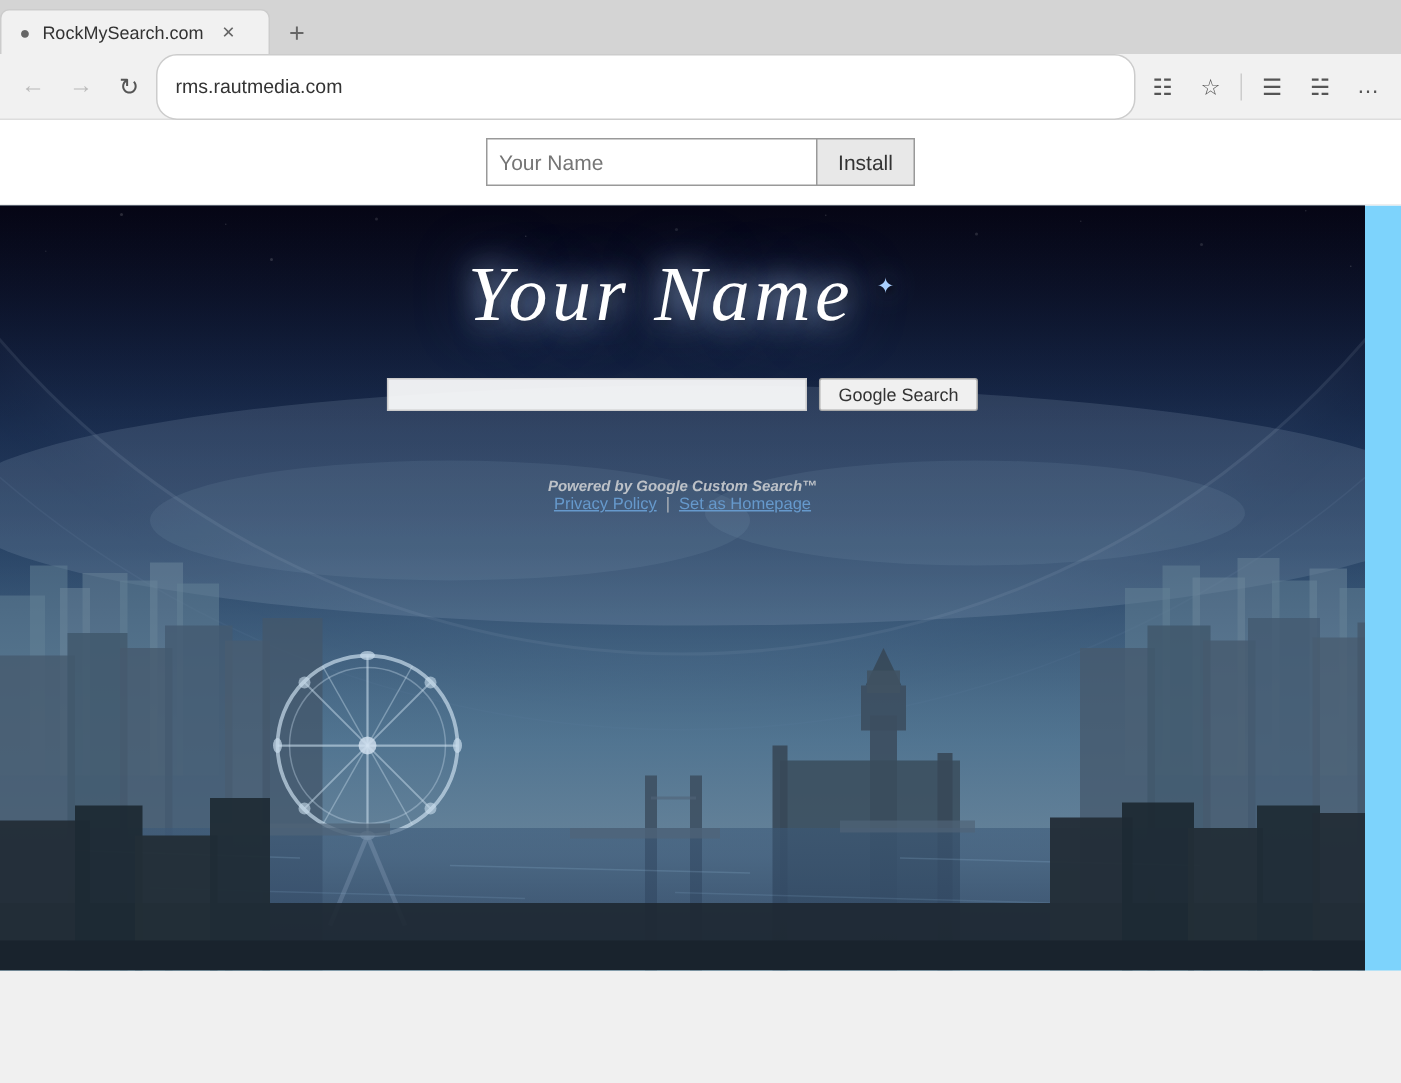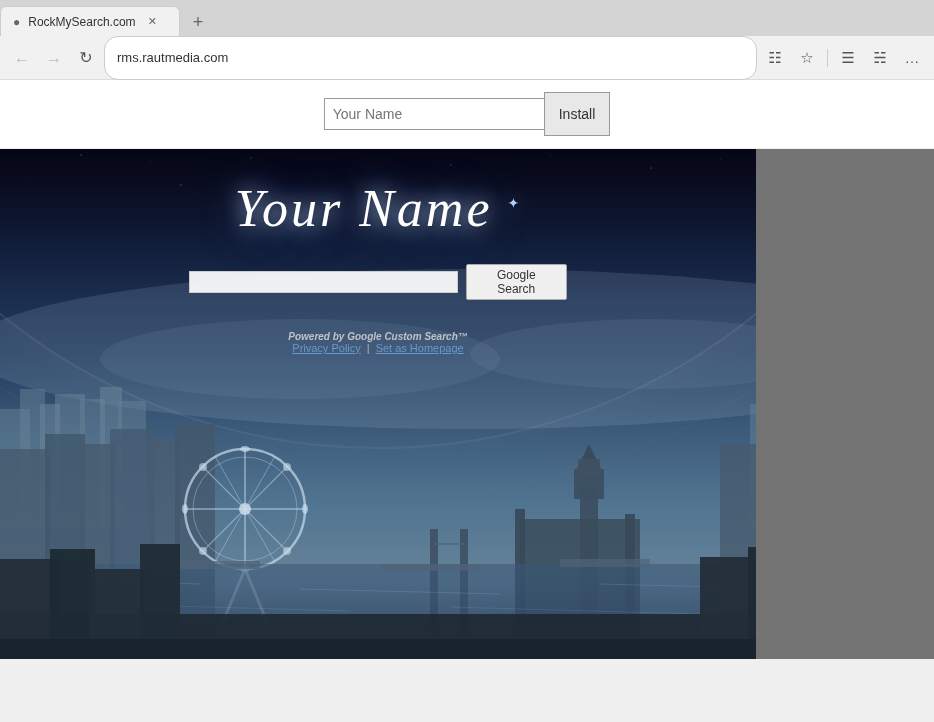--- a/index.html
+++ b/index.html
@@ -108,21 +108,21 @@
 
     .separator {
       width: 1px;
       height: 18px;
       background: #ccc;
       margin: 0 2px;
     }
 
     
     .page-area {
-      background: #737373;
+      background: #7dd3fc;
       position: relative;
     }
 
     
     .install-bar {
       background: white;
       display: flex;
       justify-content: center;
       align-items: center;
       padding: 12px 0;
@@ -135,33 +135,33 @@
       height: 32px;
       border: 1px solid #999;
       border-right: none;
       padding: 0 8px;
       font-size: 14px;
       outline: none;
       color: #555;
     }
 
     .install-btn {
-      height: 44px;
+      height: 32px;
       padding: 0 14px;
       background: #e8e8e8;
       border: 1px solid #999;
       font-size: 14px;
       cursor: pointer;
       color: #333;
     }
 
     
     .hero {
       position: relative;
-      width: 756px;
+      width: 910px;
       height: 510px;
       overflow: hidden;
       background: linear-gradient(180deg, #0a0a1a 0%, #1a2a4a 20%, #3a5a7a 45%, #7a9ab0 65%, #a0b8c8 80%, #b8ccd8 90%, #c8d8e0 100%);
     }
 
     
     .planet-arc {
       position: absolute;
       width: 1200px;
       height: 1200px;

